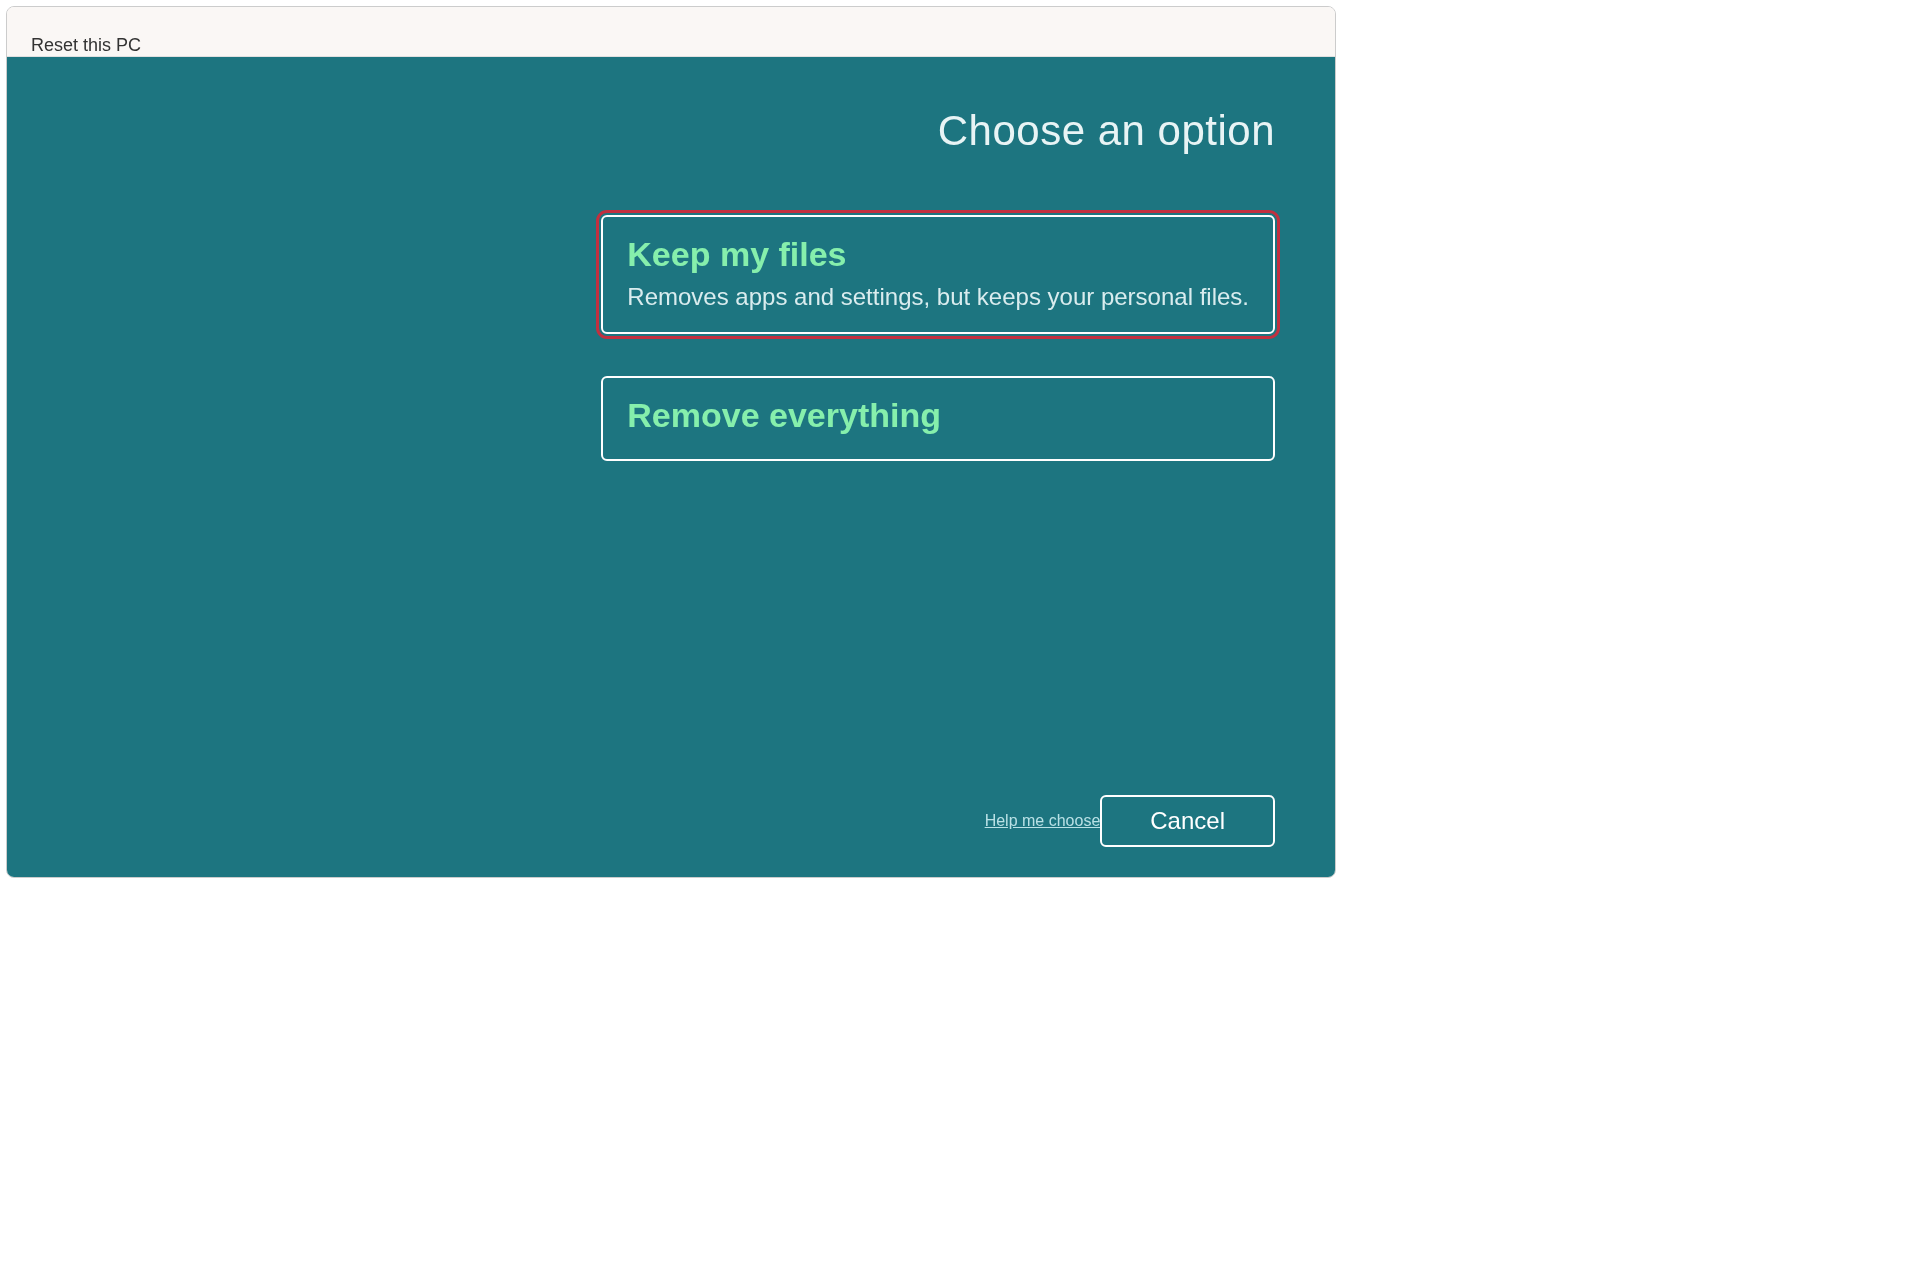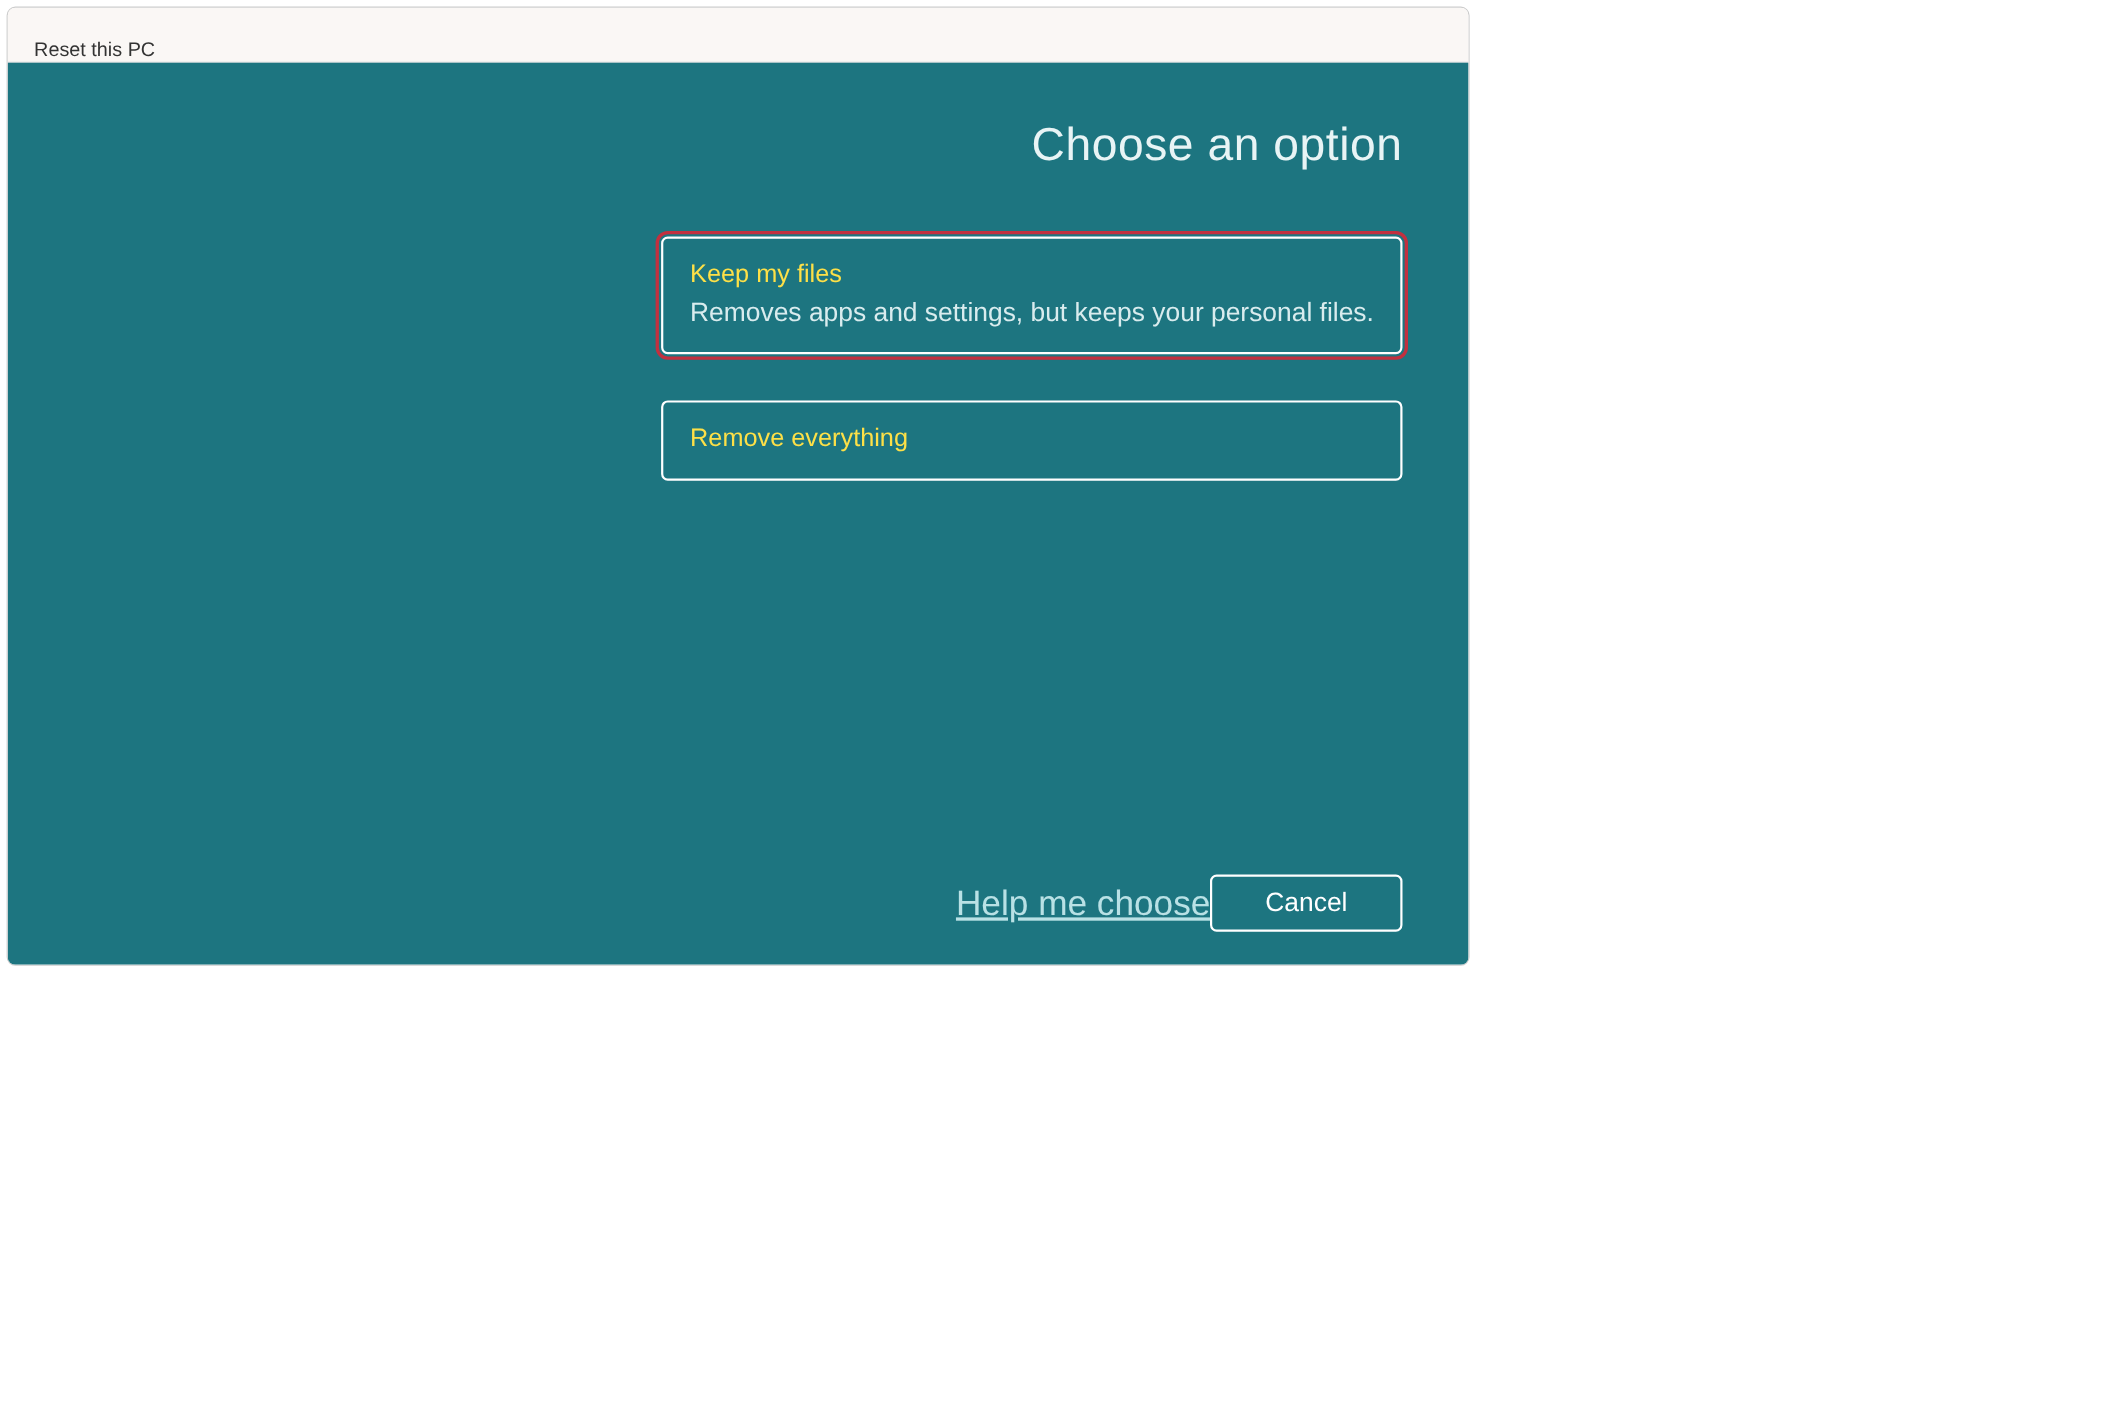--- a/index.html
+++ b/index.html
@@ -80,43 +80,43 @@
       color: #e8f4f5;
       position: relative;
     }
     
     .option-button.highlighted {
       outline: 3px solid #c2303f;
       outline-offset: 2px;
     }
     
     .option-title {
-      font-size: 23px;
-      font-weight: 400;
-      color: #fde047;
+      font-size: 34px;
+      font-weight: 700;
+      color: #86efac;
       margin-bottom: 6px;
     }
     
     .option-description {
       font-size: 24px;
       font-weight: 400;
       color: #d9ecee;
       line-height: 1.4;
     }
     
     .footer {
       margin-top: auto;
       display: flex;
       justify-content: space-between;
       align-items: center;
       padding-top: 20px;
     }
     
     .help-link {
-      font-size: 32px;
+      font-size: 16px;
       color: #b9e1e5;
       text-decoration: underline;
       cursor: pointer;
       font-weight: 300;
     }
     
     .cancel-button {
       border: 2px solid #ffffff;
       border-radius: 6px;
       background: transparent;

